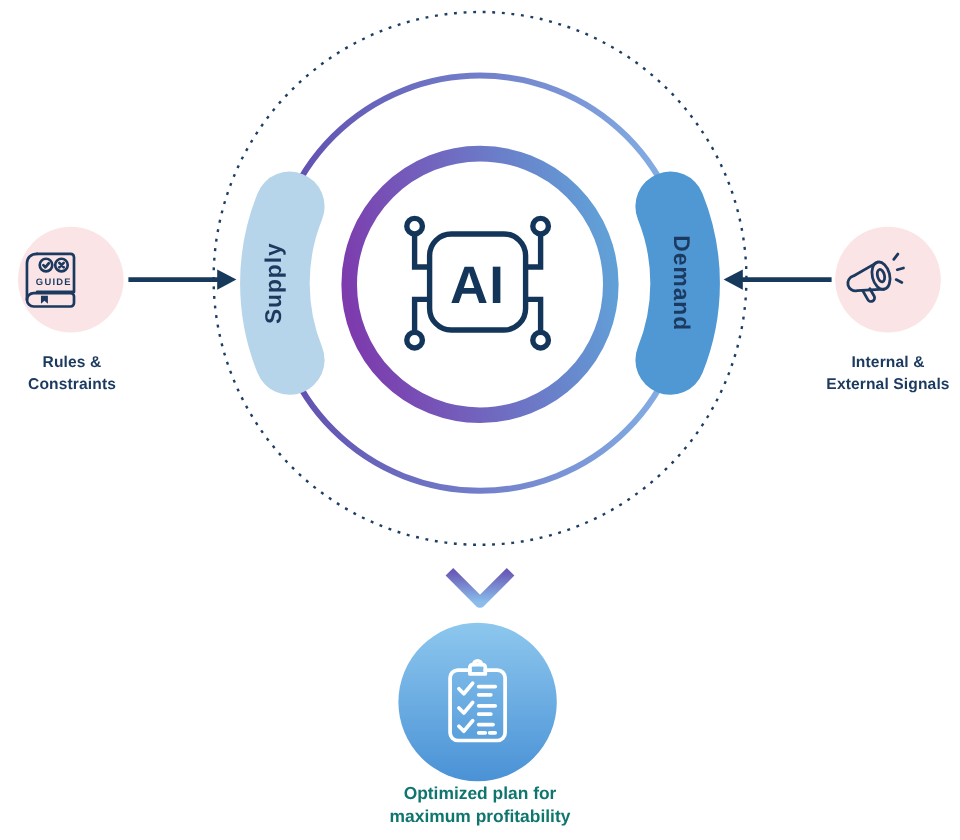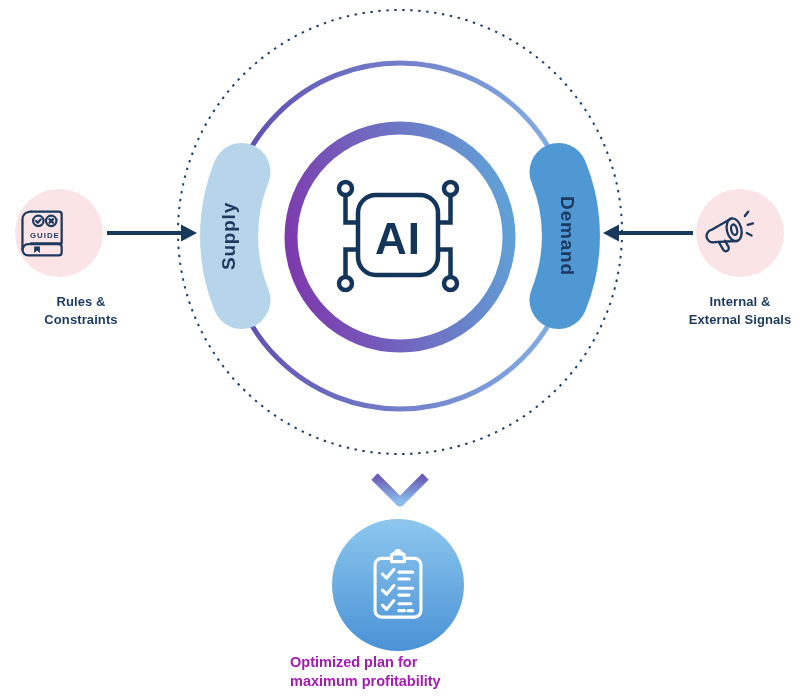--- a/index.html
+++ b/index.html
@@ -23,22 +23,22 @@
   .side-label{
     position:absolute;text-align:center;color:#1c3a5f;
     font-size:13px;font-weight:700;line-height:18px;white-space:pre-line;letter-spacing:0.1px;
   }
   .output-circle{
     position:absolute;left:332px;top:519px;width:132px;height:132px;border-radius:50%;
     background:linear-gradient(180deg,#8dc7ee 0%,#4a92d6 100%);
     display:flex;align-items:center;justify-content:center;
   }
   .output-label{
-    position:absolute;left:290px;top:653px;width:220px;text-align:left;
-    color:#a21caf;font-size:14.5px;font-weight:700;line-height:19px;white-space:pre-line;
+    position:absolute;left:290px;top:653px;width:220px;text-align:center;
+    color:#0f766e;font-size:14.5px;font-weight:700;line-height:19px;white-space:pre-line;
   }
 </style>
 </head>
 <body>
 
 <div class="canvas">
 
   <svg class="scene" width="800" height="700" viewBox="0 0 800 700">
     <defs>
       <linearGradient id="ringGrad" x1="0" y1="0.6" x2="1" y2="0.4">
@@ -109,21 +109,21 @@
         <path d="M14,42 H47 A3,3 0 0 1 50,45 V51 A3,3 0 0 1 47,54 H14 A6,6 0 0 1 8,48 A6,6 0 0 1 14,42 Z"></path>
         <circle cx="25" cy="17" r="5.6"></circle>
         <circle cx="38.8" cy="17" r="5.6"></circle>
         <path d="M22.6,17.1 L24.4,19 L27.5,15.4"></path>
         <path d="M36.9,15.1 L40.8,19 M40.8,15.1 L36.9,19"></path>
       </g>
       <path d="M20.5,44.5 V51.5 L23.6,48.8 L26.7,51.5 V44.5 Z" fill="#1c3a5f"></path>
       <text x="32" y="35" text-anchor="middle" font-family="Liberation Sans, sans-serif" font-size="8.4" font-weight="700" letter-spacing="1.1" fill="#1c3a5f">GUIDE</text>
     </svg>
   </div>
-  <div class="side-label" style="left:0px;top:293px;width:120px;margin-left:21px;">Rules &amp;
+  <div class="side-label" style="left:0px;top:293px;width:120px;">Rules &amp;
 Constraints</div>
 
   <div class="badge" style="left:696px;top:189px;">
     <svg width="58" height="58" viewBox="0 0 60 60">
       <g fill="none" stroke="#1c3a5f" stroke-width="2.4" stroke-linecap="round" stroke-linejoin="round">
         <g transform="rotate(-14 30 30)">
           <ellipse cx="40" cy="29" rx="7.5" ry="12"></ellipse>
           <path d="M40,17 L17,23.5 A6.5,6.5 0 0 0 17,36.5 L40,41"></path>
           <ellipse cx="40" cy="29" rx="3" ry="5.5"></ellipse>
           <path d="M21.5,37.5 L24,46.3 A3.1,3.1 0 0 0 30,44.6 L28,37.6"></path>

